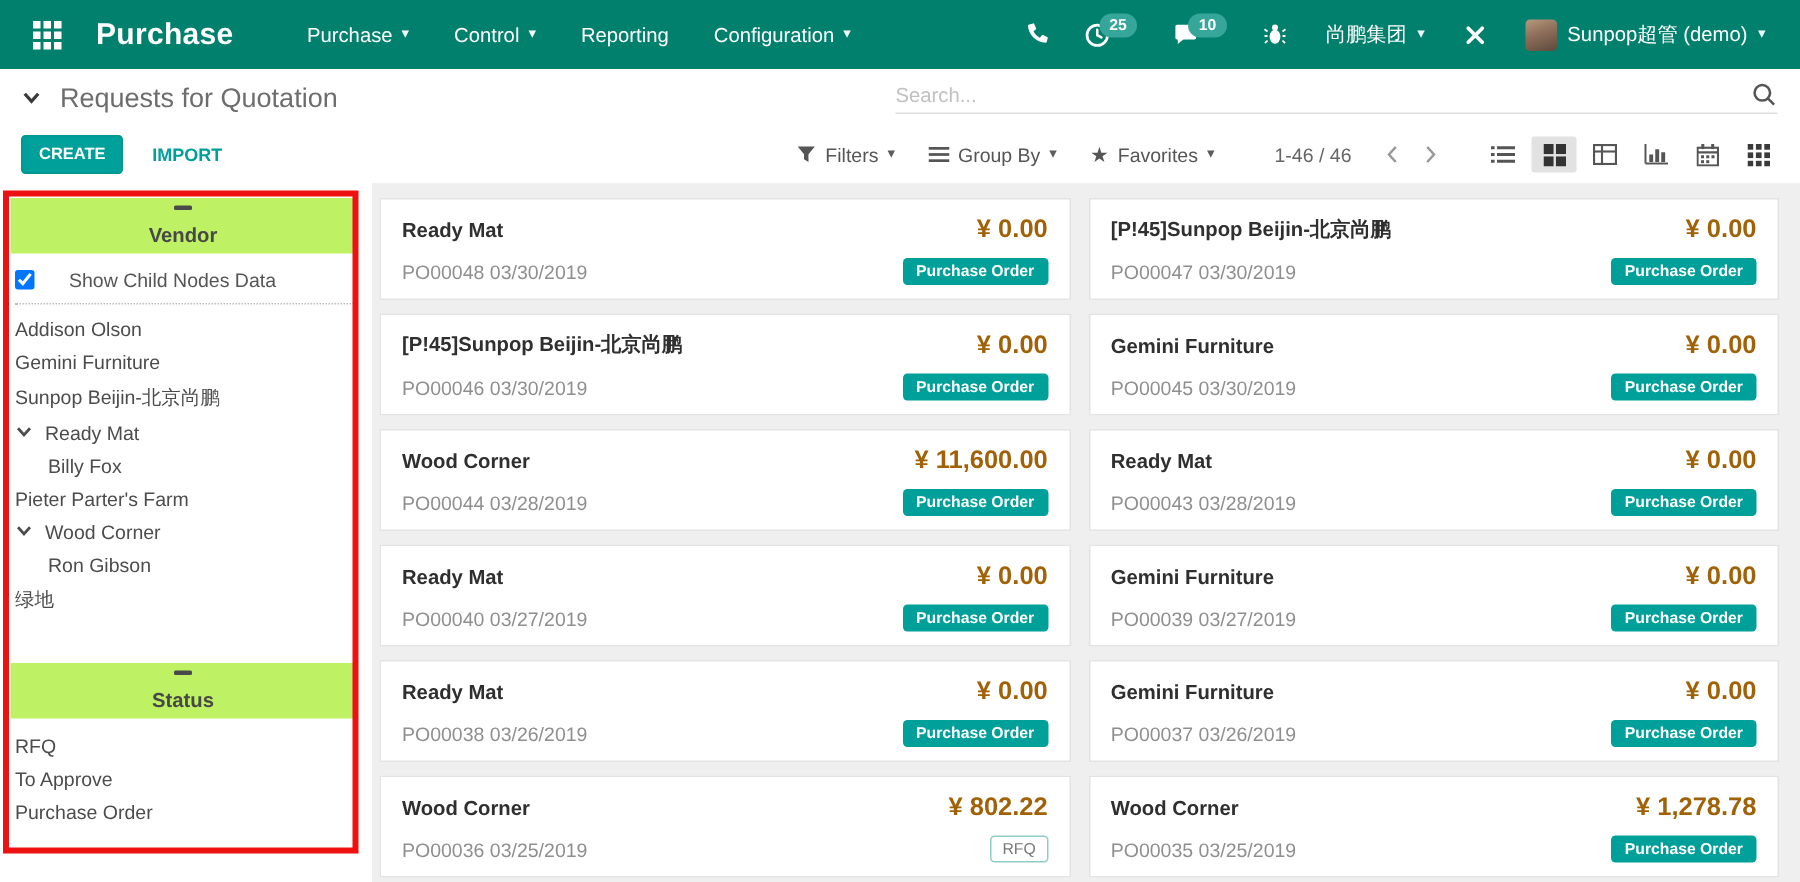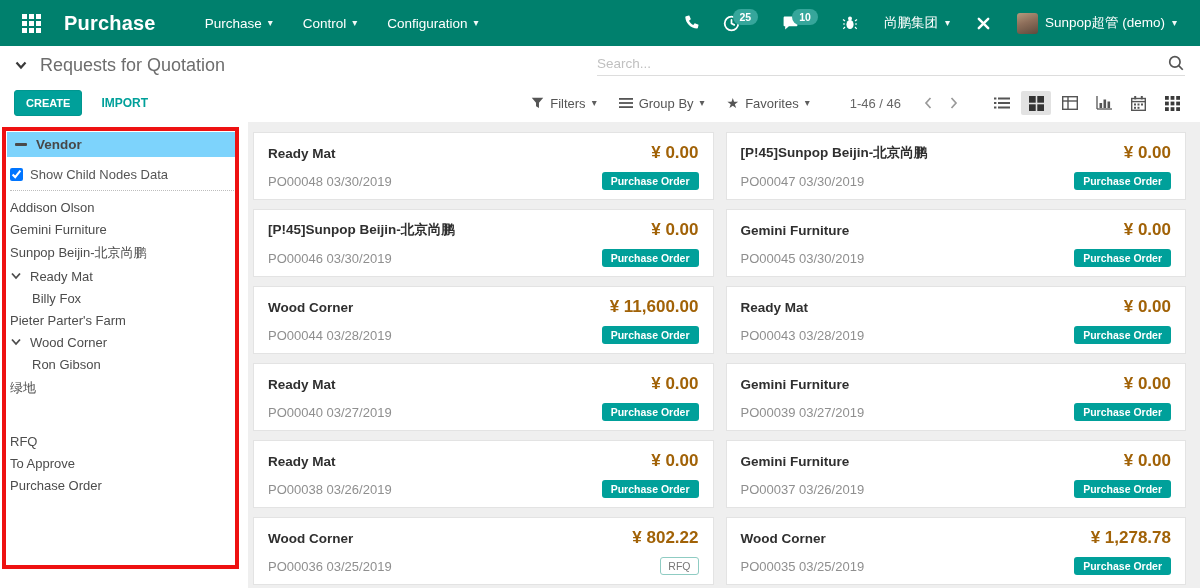--- a/index.html
+++ b/index.html
@@ -49,24 +49,24 @@
   .view-btn { width:30px; height:24px; display:flex; align-items:center; justify-content:center;
     cursor:pointer; border-radius:2px; margin-left:4px; }
   .view-btn.active { background:#e2e2e2; }
 
   
   .content { height:466px; display:flex; position:relative; }
   .annotation-rect { position:absolute; left:2px; top:5px; width:237px; height:442px;
     border:4px solid #ee1111; z-index:10; pointer-events:none; }
 
   .sidebar { width:248px; padding-top:10px; font-size:13px; color:#4c4c4c; }
-  .side-header { margin:0 11px 7px 7px; background:#7dd3fc; color:#484848; font-weight:bold;
-    font-size:13.5px; padding:5px 8px; display:flex; align-items:center; gap:9px; cursor:pointer; }
+  .side-header { margin:0 11px 7px 7px; background:#bef264; color:#484848; font-weight:bold;
+    font-size:13.5px; padding:5px 8px; display:flex; align-items:center; gap:9px; cursor:pointer;flex-direction:column; }
   .minus-bar { width:12px; height:3px; background:#4a4a4a; border-radius:1px; }
-  .checkbox-row { display:flex; align-items:center; gap:7px; padding:3px 24px 8px 10px; color:#555; cursor:pointer; }
+  .checkbox-row { display:flex; align-items:center; gap:23px; padding:3px 24px 8px 10px; color:#555; cursor:pointer; }
   .dotted-sep { border-bottom:1px dotted #bdbdbd; margin:0 12px 5px 10px; }
   .side-item { display:flex; align-items:center; padding:3.5px 4px 3.5px 10px; cursor:pointer; }
   .side-item .chev { width:12px; height:12px; margin-right:8px; flex:0 0 auto; }
   .side-item.lvl1 { padding-left:32px; }
   .side-gap { height:30px; }
 
   .kanban { flex:1; background:#efefef; padding:10px 14px 0 5px; display:grid;
     grid-template-columns:1fr 1fr; gap:9px 12px; grid-auto-rows:68px; overflow:hidden; }
   .card { background:#fff; border:1px solid #e3e3e3; padding:10px 14px 9px 14px;
     display:flex; flex-direction:column; justify-content:space-between; cursor:pointer; }
@@ -100,20 +100,24 @@
   <div id="topbar-menus" style="display:flex;height:46px;">
       <div class="menu-item">
     <span>Purchase</span>
     <span class="caret">▾</span>
   </div>
       <div class="menu-item">
     <span>Control</span>
     <span class="caret">▾</span>
   </div>
       <div class="menu-item">
+    <span>Reporting</span>
+
+  </div>
+      <div class="menu-item">
     <span>Configuration</span>
     <span class="caret">▾</span>
   </div>
     </div>
   <div class="nav-spacer"></div>
   <div class="nav-right">
     <div class="nav-icon-btn">
       <svg width="16" height="16" viewBox="0 0 16 16">
         <path fill="#fff" d="M3.1 1.3 L5.8 0.6 C6.1 0.5 6.4 0.7 6.5 1 L7.7 3.8 C7.8 4.1 7.7 4.4 7.5 4.6 L6 5.8 C6.9 7.7 8.4 9.2 10.3 10.1 L11.5 8.6 C11.7 8.4 12 8.3 12.3 8.4 L15.1 9.6 C15.4 9.7 15.6 10 15.5 10.3 L14.8 13 C14.7 13.3 14.4 13.5 14.1 13.5 C7.8 13.2 2.6 8.3 2.3 2 C2.3 1.7 2.8 1.4 3.1 1.3 Z"></path>
       </svg>
@@ -337,20 +341,24 @@
 
     <span>Ron Gibson</span>
   </div>
         <div class="side-item">
 
     <span>绿地</span>
   </div>
       </div>
 
     <div class="side-gap"></div>
+    <div class="side-header">
+      <span class="minus-bar"></span>
+      <span>Status</span>
+    </div>
     <div id="status-items">
         <div class="side-item">
     <span>RFQ</span>
   </div>
         <div class="side-item">
     <span>To Approve</span>
   </div>
         <div class="side-item">
     <span>Purchase Order</span>
   </div>

